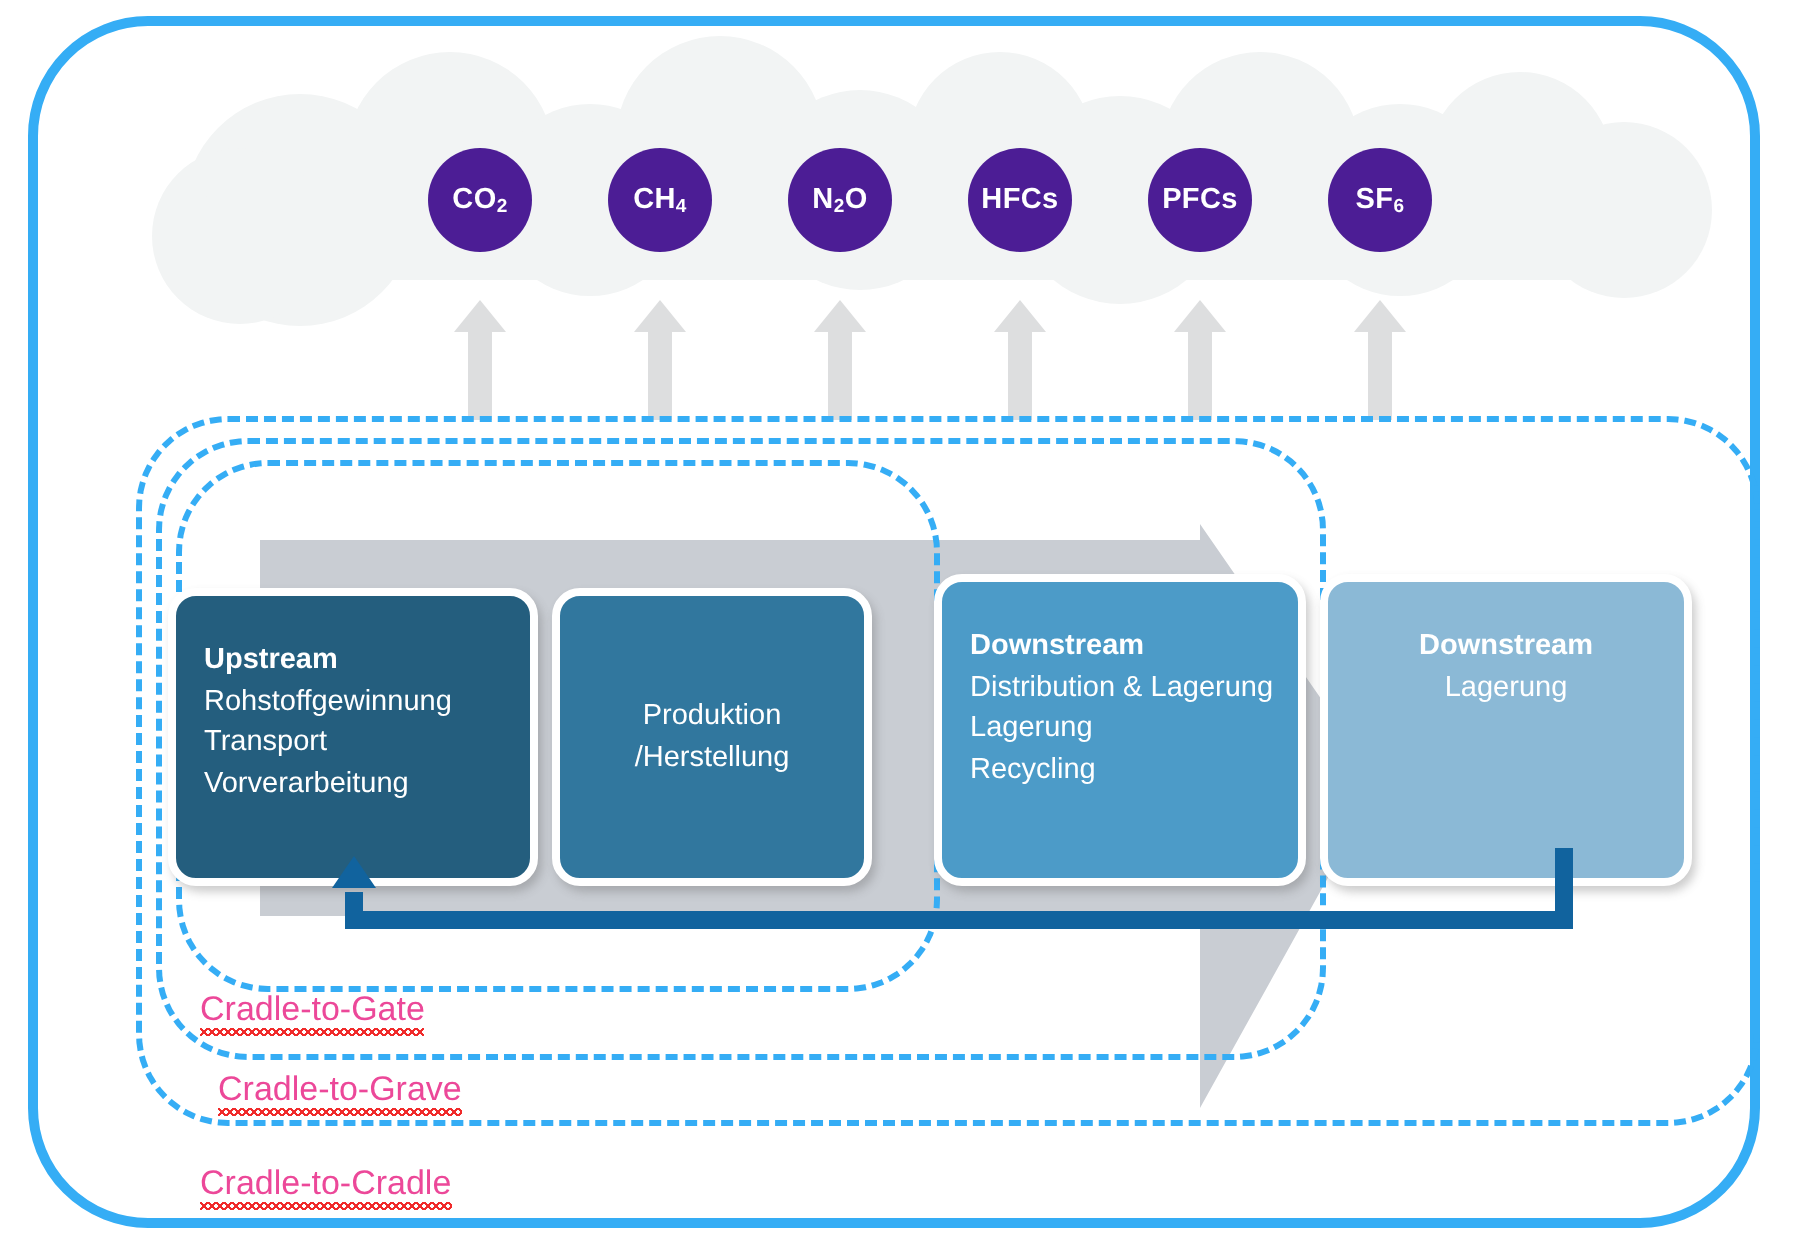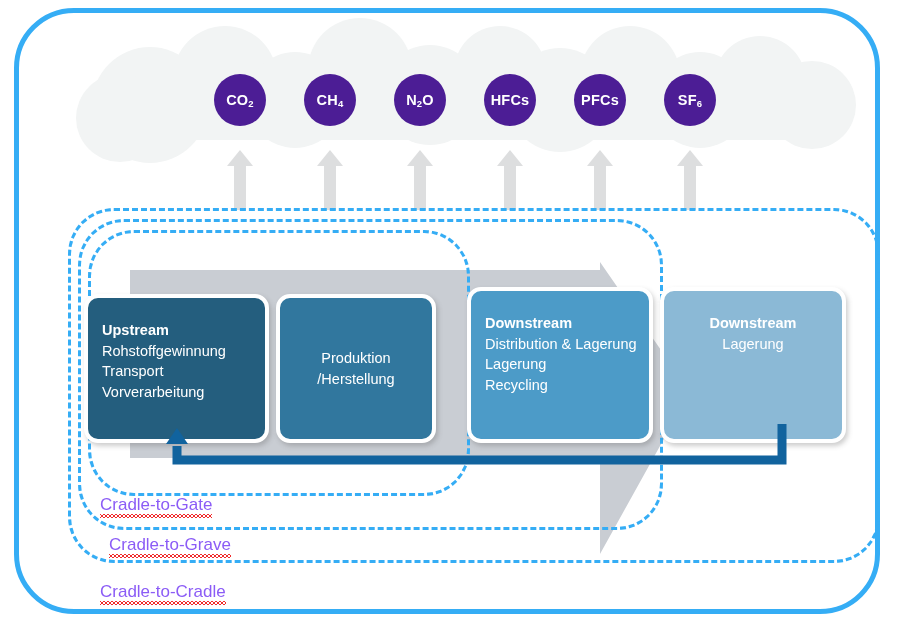--- a/index.html
+++ b/index.html
@@ -85,21 +85,21 @@
     position: absolute;
     border: 3px dashed #35ADF5;
     border-radius: 46px;
     box-sizing: border-box;
     background: transparent;
   }
 
   
   .scope-label {
     position: absolute;
-    color: #8b5cf6;
+    color: #ec4899;
     font-size: 17px;
     white-space: nowrap;
     padding-bottom: 2px;
   }
   .scope-label .squiggle {
     position: relative;
     display: inline-block;
   }
   .scope-label .squiggle::after {
     content: "";

